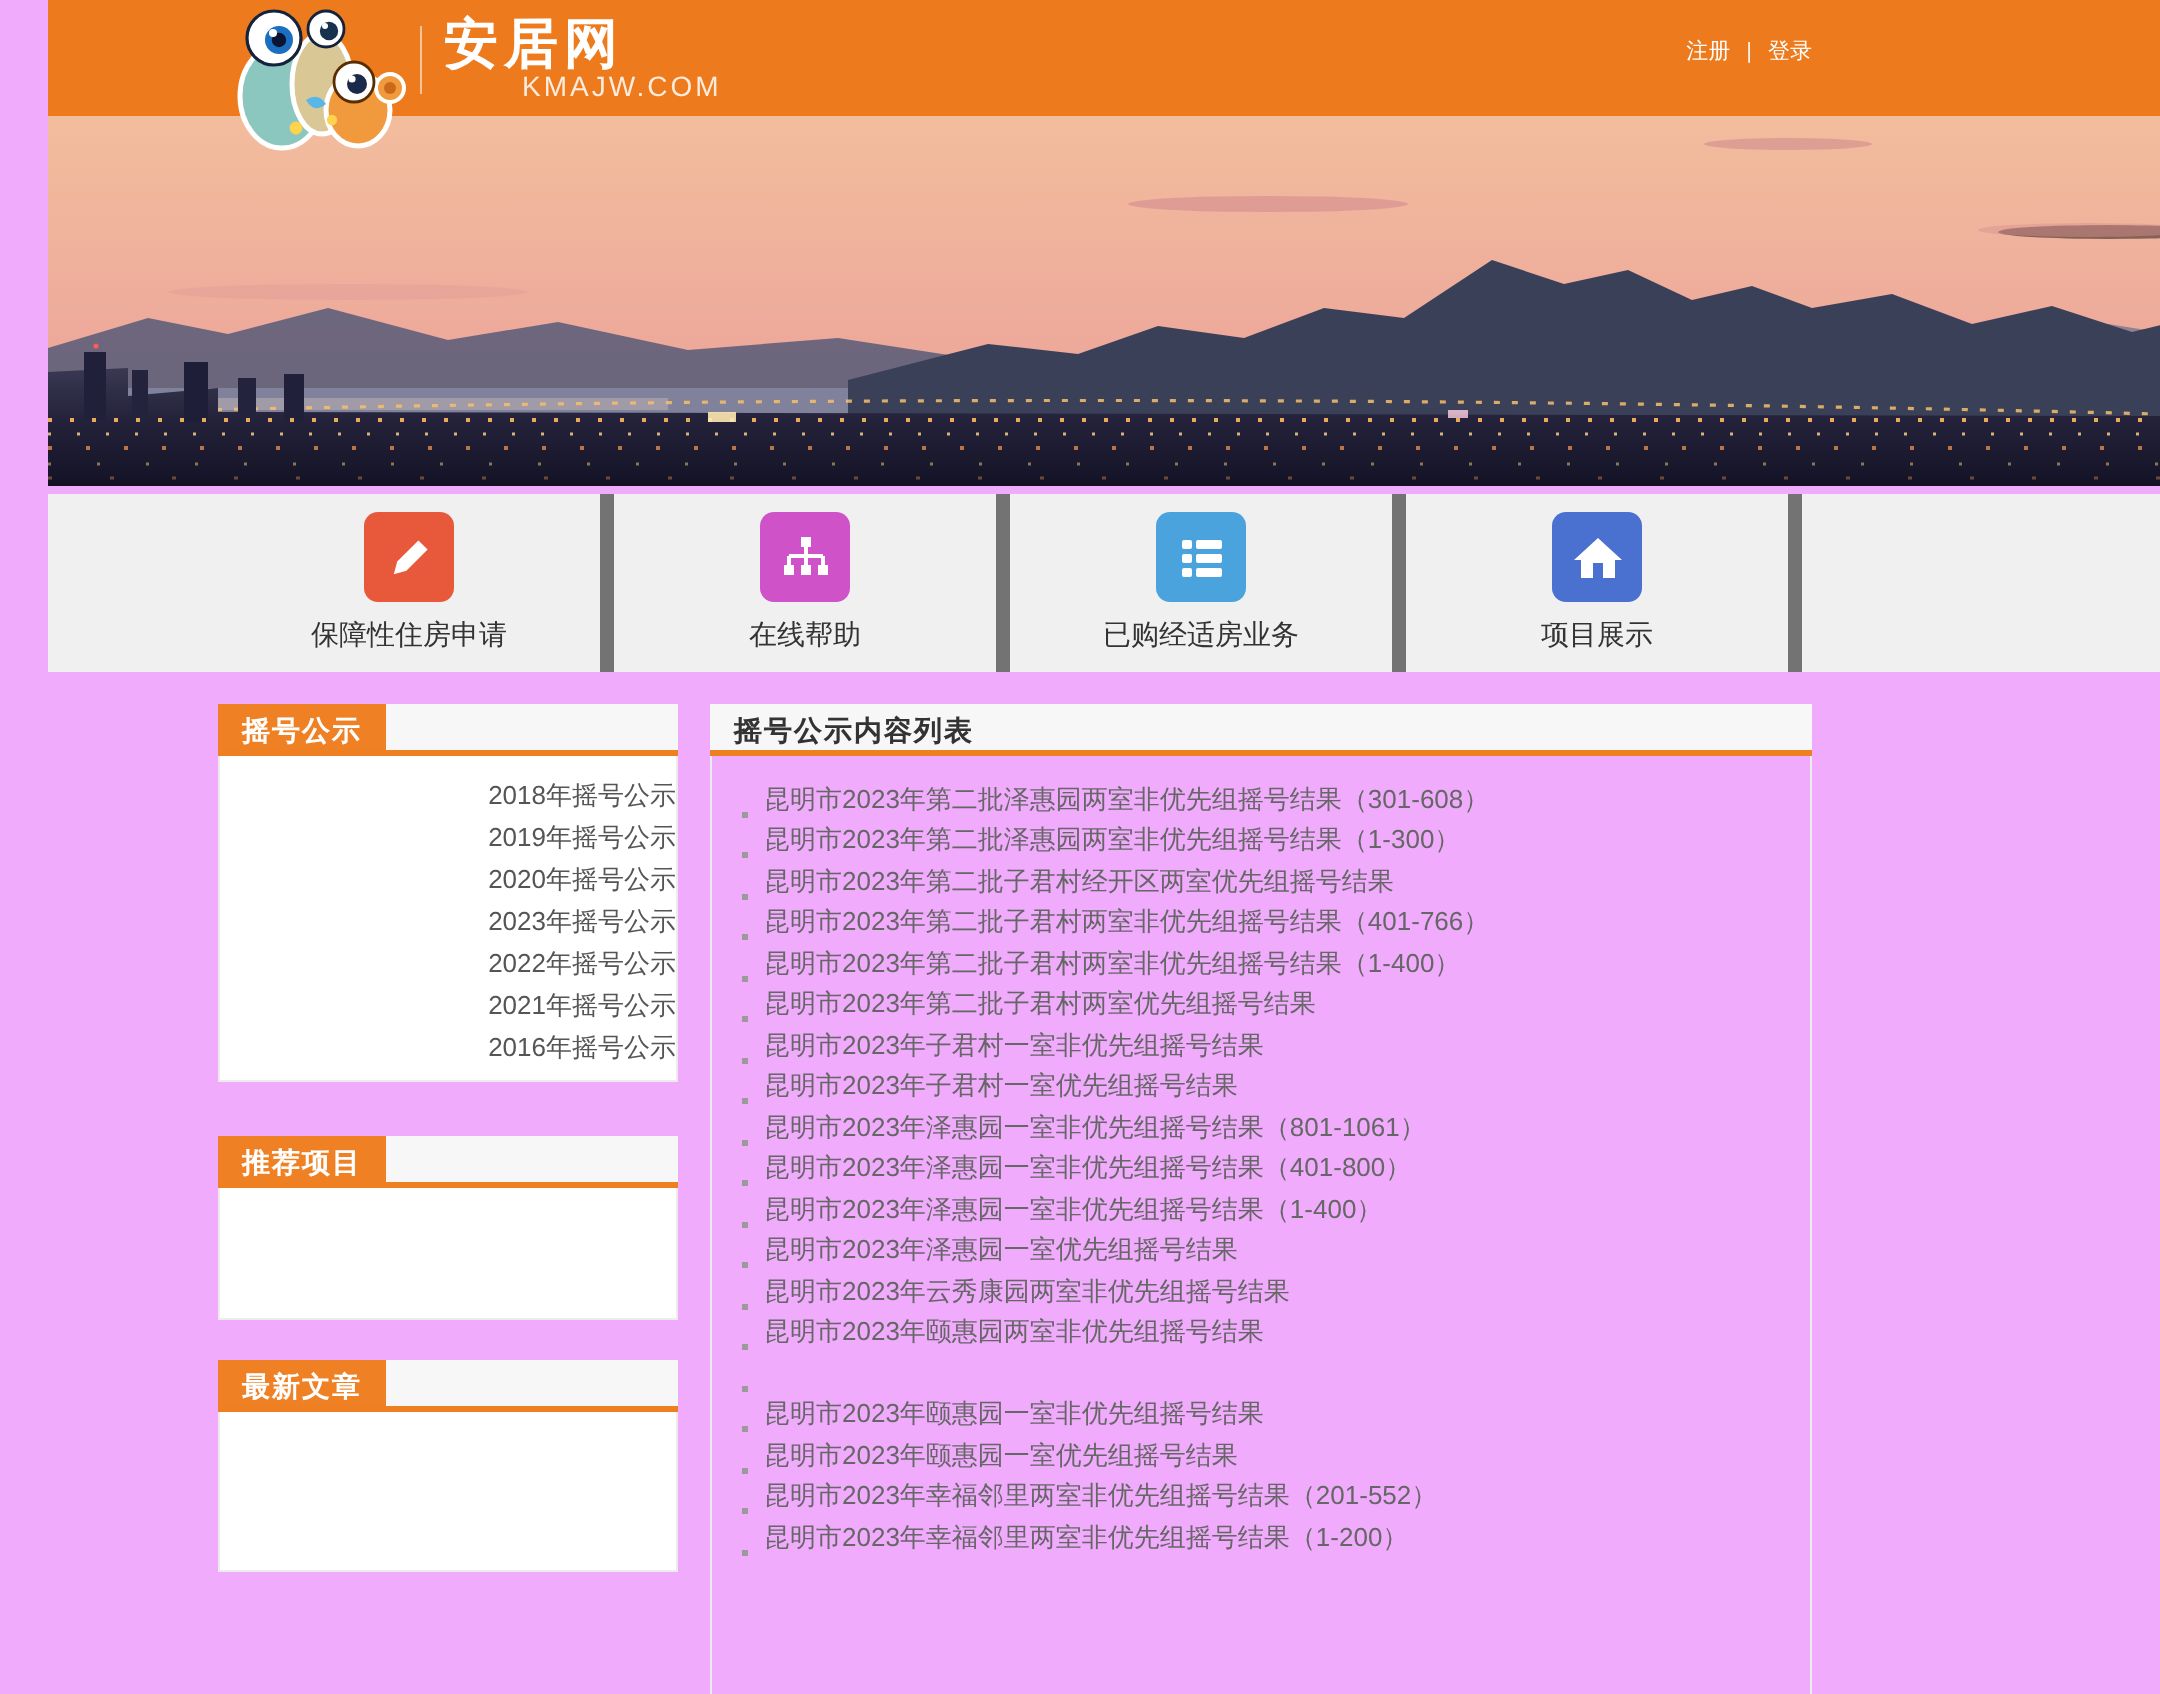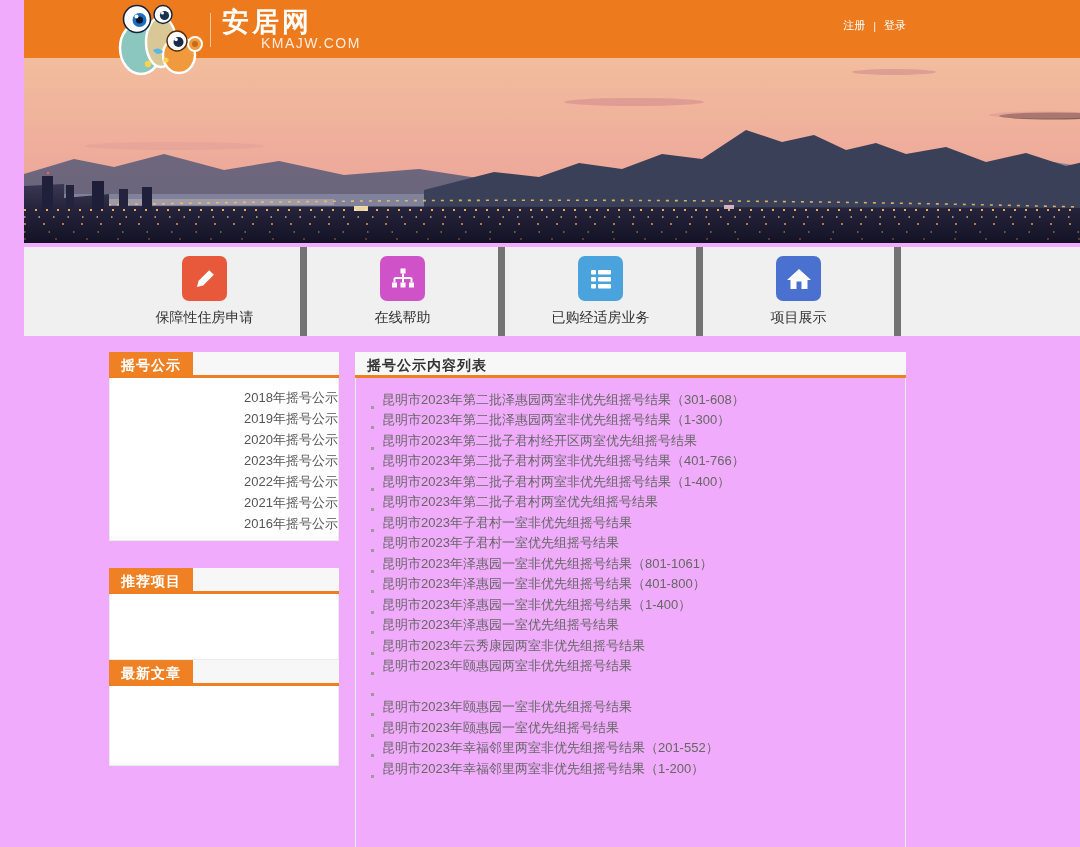--- a/index.html
+++ b/index.html
@@ -34,21 +34,21 @@
   .content { width:797px; margin:16px 0 0 85px; display:flex; align-items:flex-start; }
   .sidebar { width:230px; margin-right:16px; }
   .box { background:#fff; }
   .box-head { height:26px; background:#f7f7f7; border-bottom:3px solid #ee8021; position:relative; }
   .box-tab { display:inline-block; height:23px; line-height:26px; padding:0 12px; background:#ef8124; color:#fff; font-size:14px; font-weight:bold; letter-spacing:1px; }
   .box-body { border:1px solid #ececec; border-top:none; background:#fff; }
   .box-lottery .box-body { padding:9px 0 6px 0; }
   .side-item { height:21px; line-height:21px; padding-left:28px; font-size:13px; color:#555; cursor:pointer; white-space:nowrap;text-align:right; }
   .box-reco { margin-top:27px; }
   .box-reco .box-body { height:66px; }
-  .box-latest { }
+  .box-latest { margin-top:20px; }
   .box-latest .box-body { height:80px; }
   .main { width:551px; }
   .main-head { height:26px; background:#f7f7f7; border-bottom:3px solid #ee8021; }
   .main-title { line-height:26px; padding-left:12px; font-size:14px; font-weight:bold; color:#333; letter-spacing:1px; }
   .main-body { border:1px solid #ececec; border-top:none; padding:10px 0 12px 0; min-height:470px; }
   .list-item { height:20.5px; display:flex; align-items:flex-end; font-size:13px; color:#666; padding-left:15px; cursor:pointer; white-space:nowrap; }
   .bullet { width:3px; height:3px; background:#9a9a9a; margin-right:8px; flex:0 0 auto; }
 </style>
 </head>
 <body>

